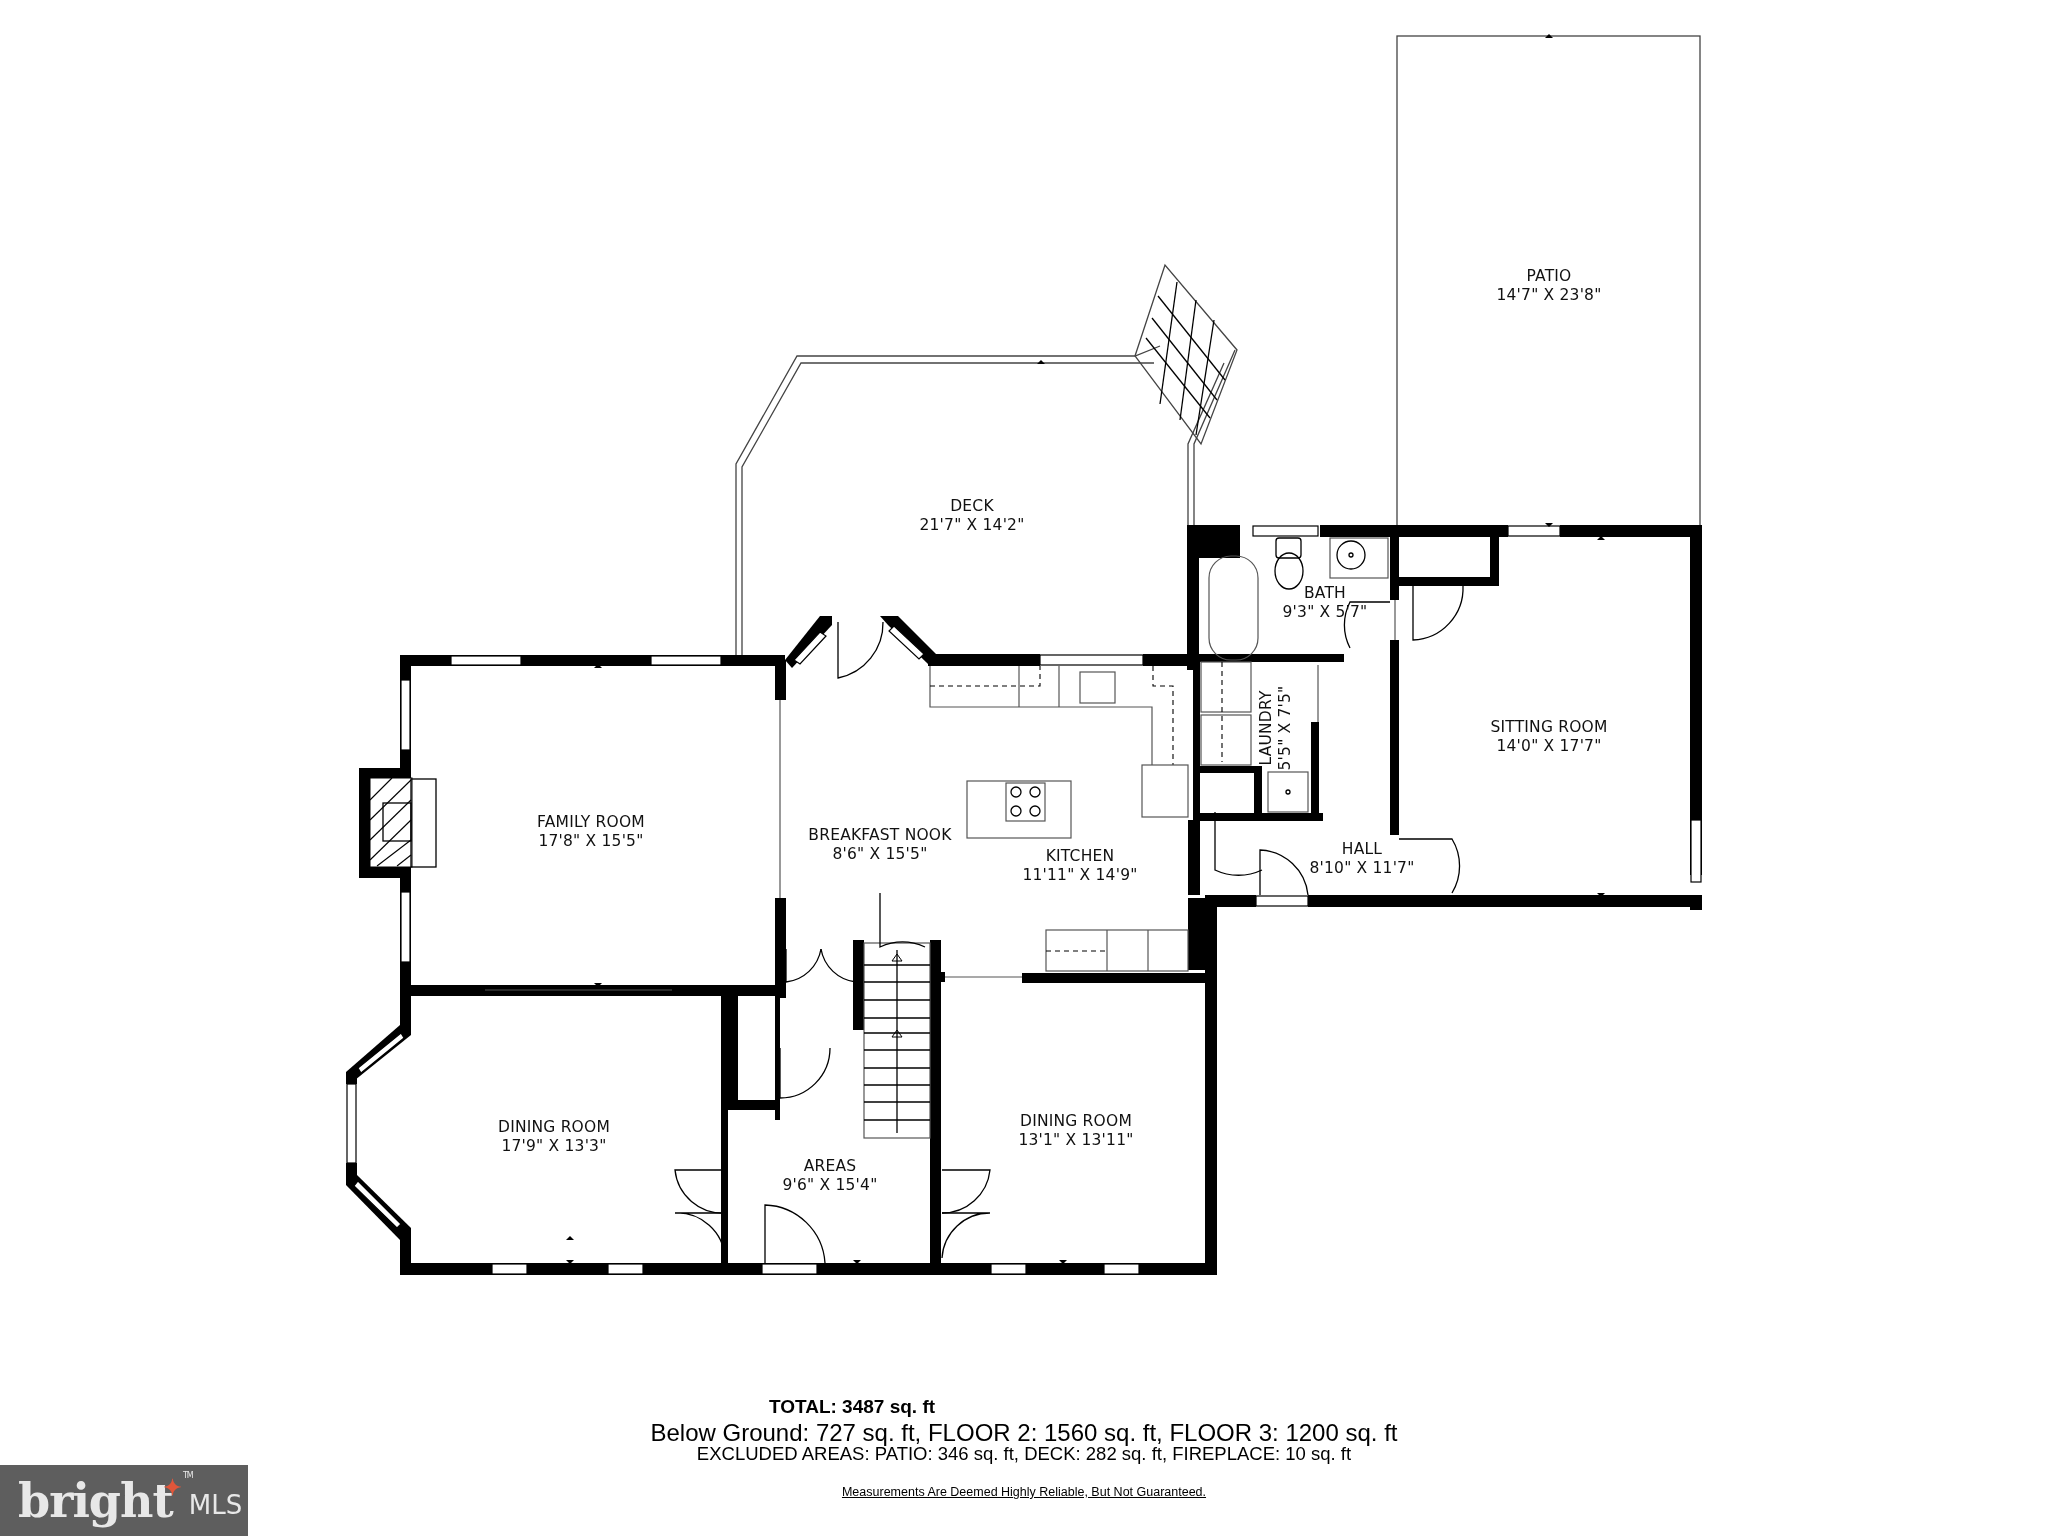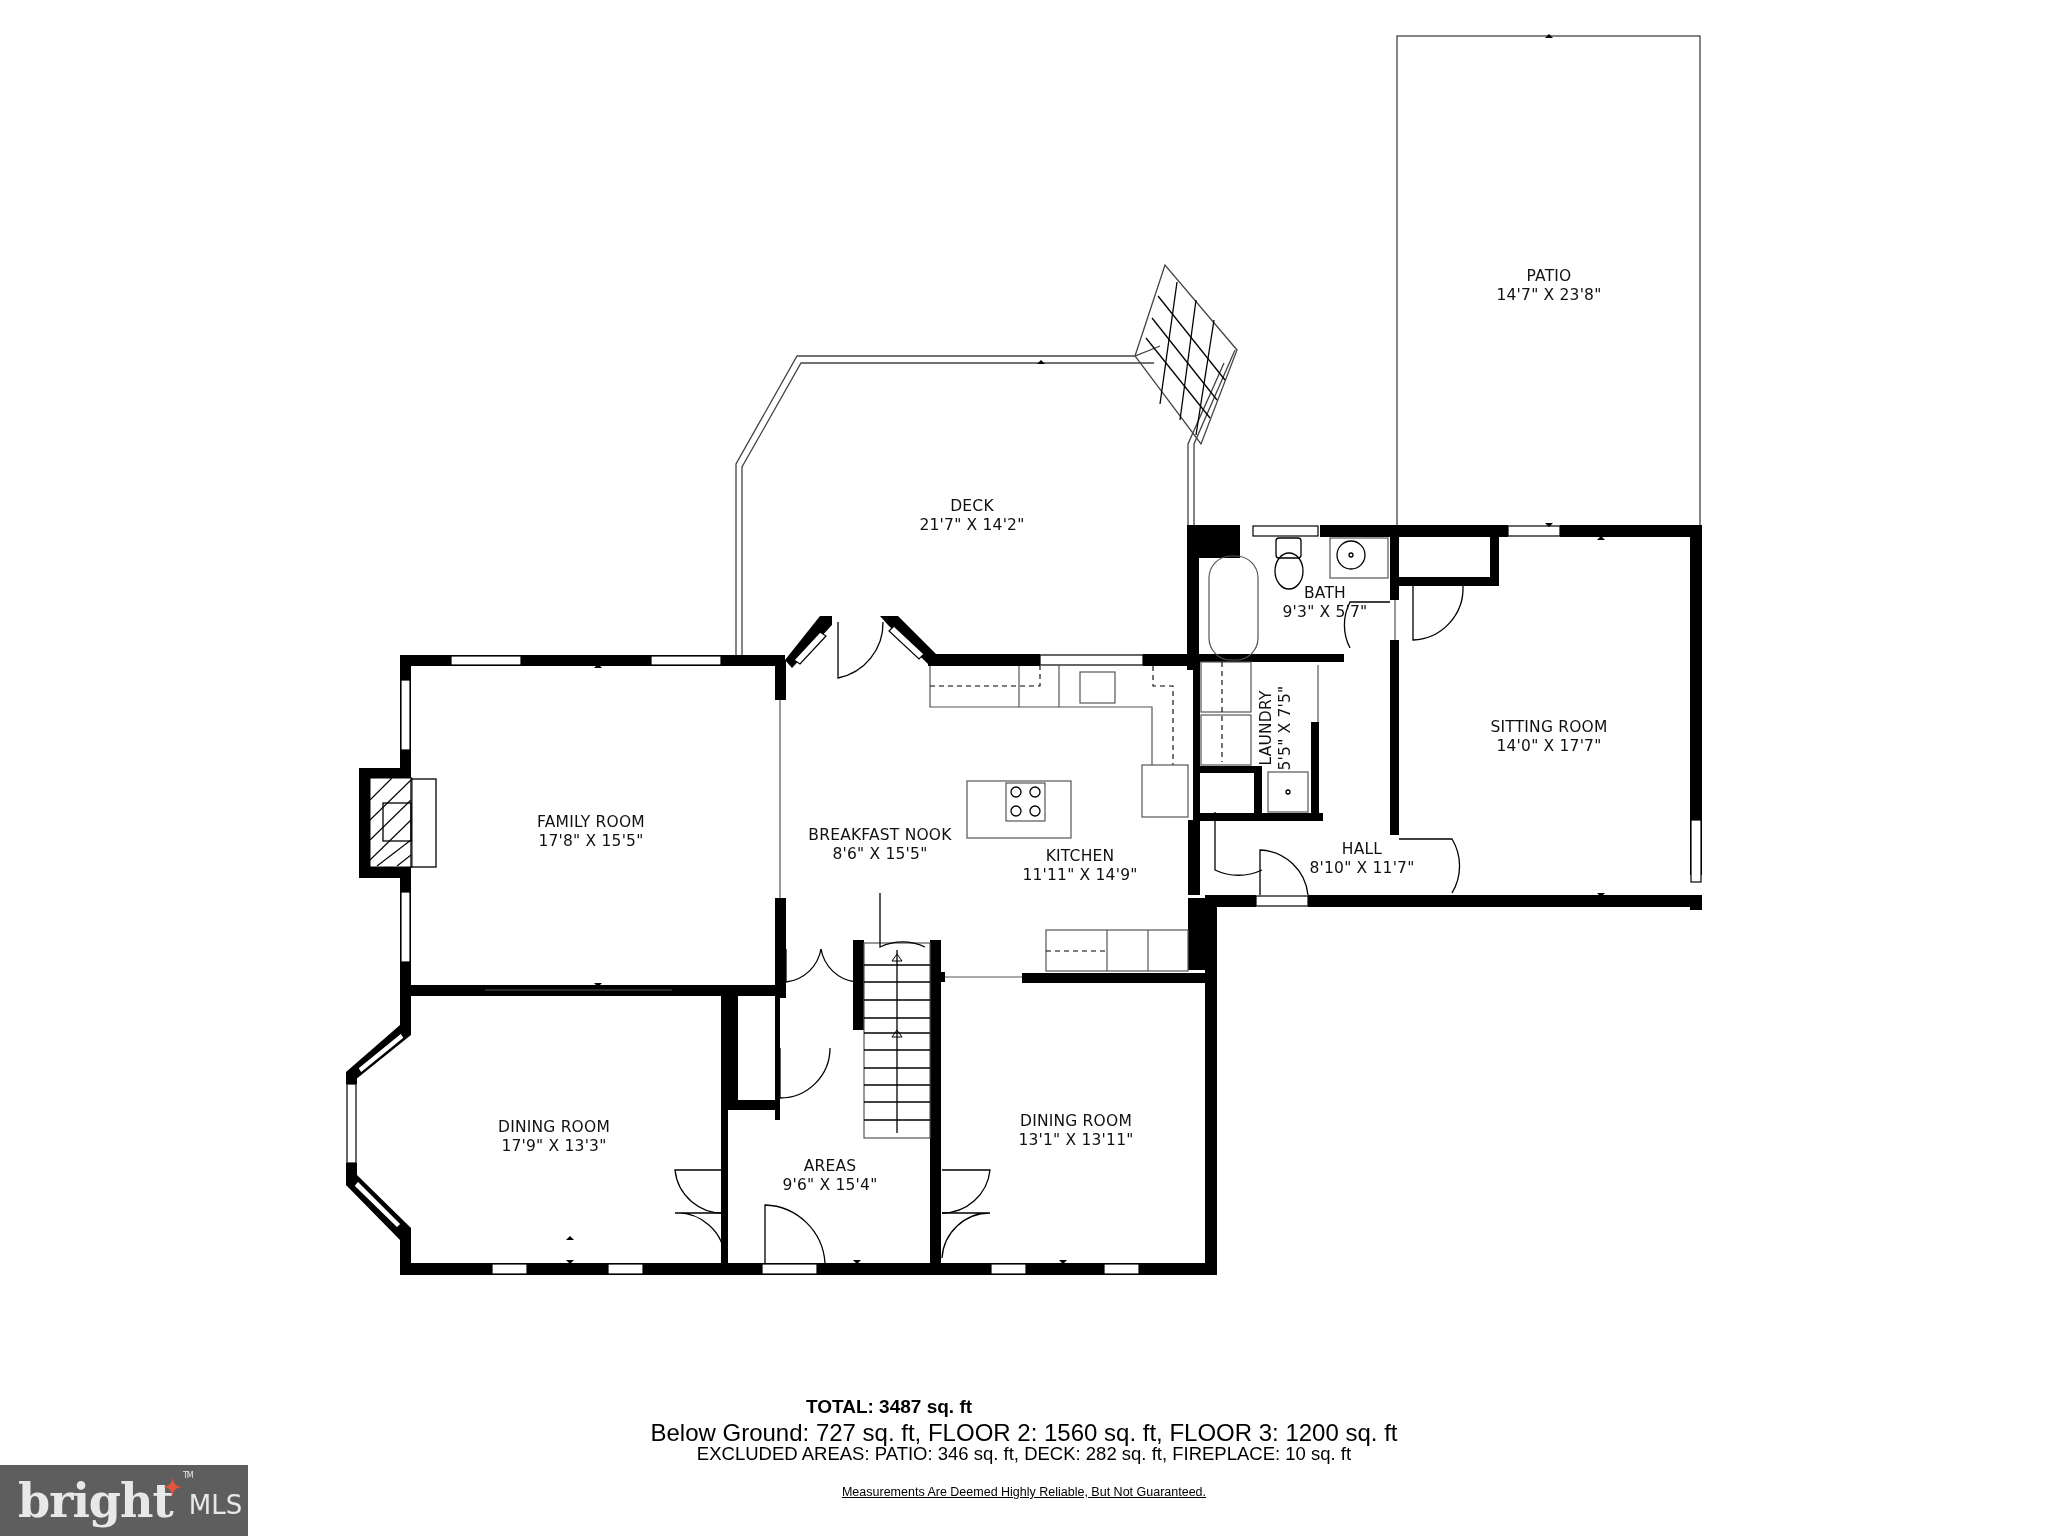--- a/index.html
+++ b/index.html
@@ -8,21 +8,21 @@
   .wall { fill: #000; }
   .thin { fill: none; stroke: #000; stroke-width: 1.3; }
   .thin-g { fill: none; stroke: #555; stroke-width: 1.2; }
   .outline { fill: none; stroke: #444; stroke-width: 1.3; }
   .dash { fill: none; stroke: #000; stroke-width: 1.1; stroke-dasharray: 5 4; }
   .win { fill: #fff; stroke: #000; stroke-width: 1.2; }
   .hatch { stroke: #000; stroke-width: 1.1; }
   .marker { fill: #000; }
   .room-label { position: absolute; text-align: center; font-size: 15.5px; line-height: 19px; color: #111; transform: translateX(-50%); white-space: nowrap; letter-spacing: 0.2px; }
   .room-label.vertical { transform: translate(-50%, -50%) rotate(-90deg); }
-  #total { position: absolute; top: 1396px; left: 0; width: 1704px; text-align: center; font-weight: bold; font-size: 19px; font-family: "Liberation Sans", sans-serif; margin-left: 37px; }
+  #total { position: absolute; top: 1396px; left: 0; width: 1704px; text-align: center; font-weight: bold; font-size: 19px; font-family: "Liberation Sans", sans-serif; }
   #line1 { position: absolute; top: 1419px; left: 0; width: 2048px; text-align: center; font-size: 24px; font-family: "Liberation Sans", sans-serif; }
   #line2 { position: absolute; top: 1443px; left: 0; width: 2048px; text-align: center; font-size: 18.5px; font-family: "Liberation Sans", sans-serif; }
   #disclaimer { position: absolute; top: 1485px; left: 0; width: 2048px; text-align: center; font-size: 12.5px; font-family: "Liberation Sans", sans-serif; text-decoration: underline; }
   #logo { position: absolute; left: 0; top: 1465px; width: 248px; height: 71px; background: #5e5e5e; display: flex; align-items: center; padding-left: 18px; box-sizing: border-box; }
   #logo .word { font-family: "DejaVu Serif", serif; font-size: 46px; color: #e8e8e8; font-weight: bold; letter-spacing: -1px; position: relative; line-height: 1; }
   #logo .star { position: absolute; color: #e0563a; font-size: 22px; top: -2px; right: -8px; }
   #logo .tm { position: absolute; color: #e8e8e8; font-size: 8px; top: -6px; right: -20px; font-family: "DejaVu Sans", sans-serif; font-weight: normal; }
   #logo .mls { font-family: "DejaVu Sans", sans-serif; font-size: 26px; color: #e8e8e8; margin-left: 16px; margin-top: 8px; text-align: center; }
 </style>
 </head>

